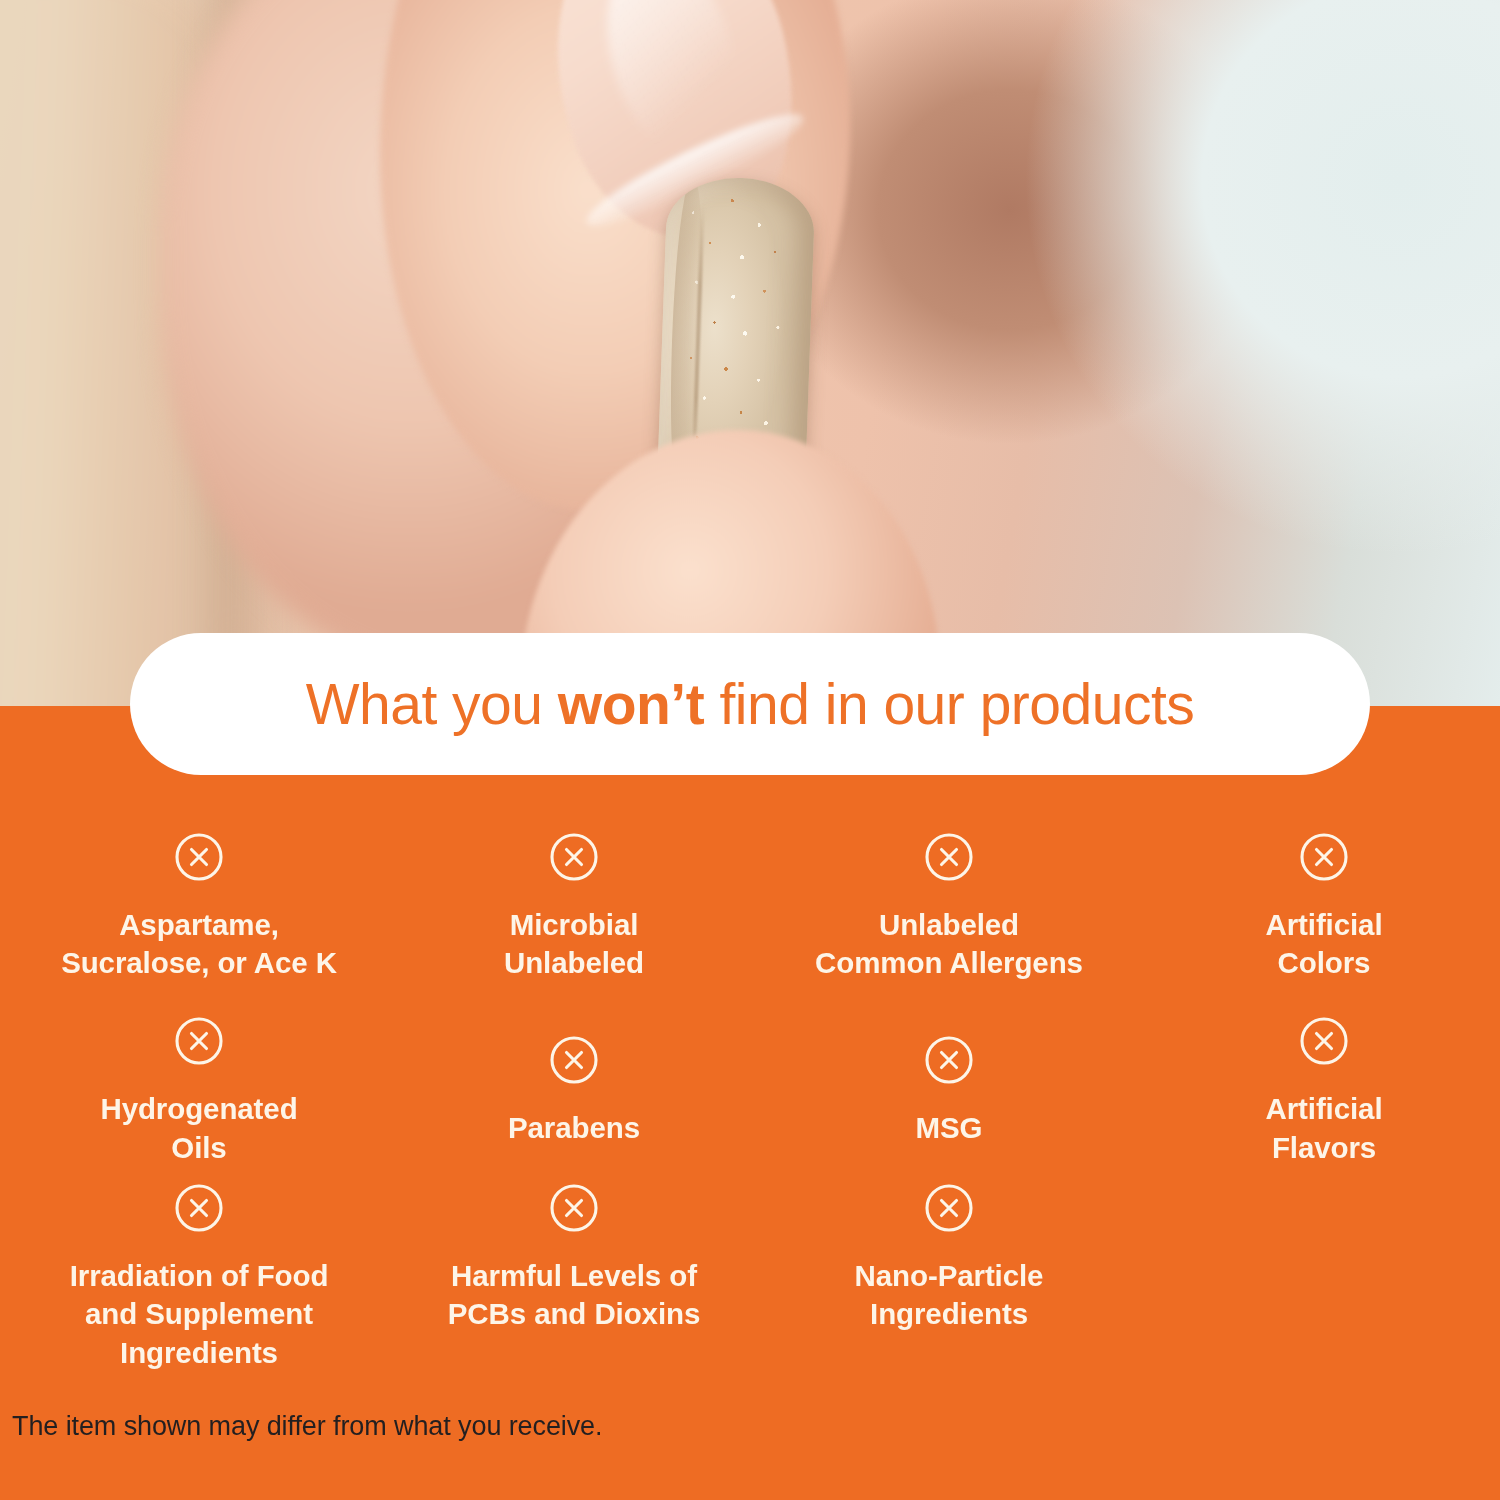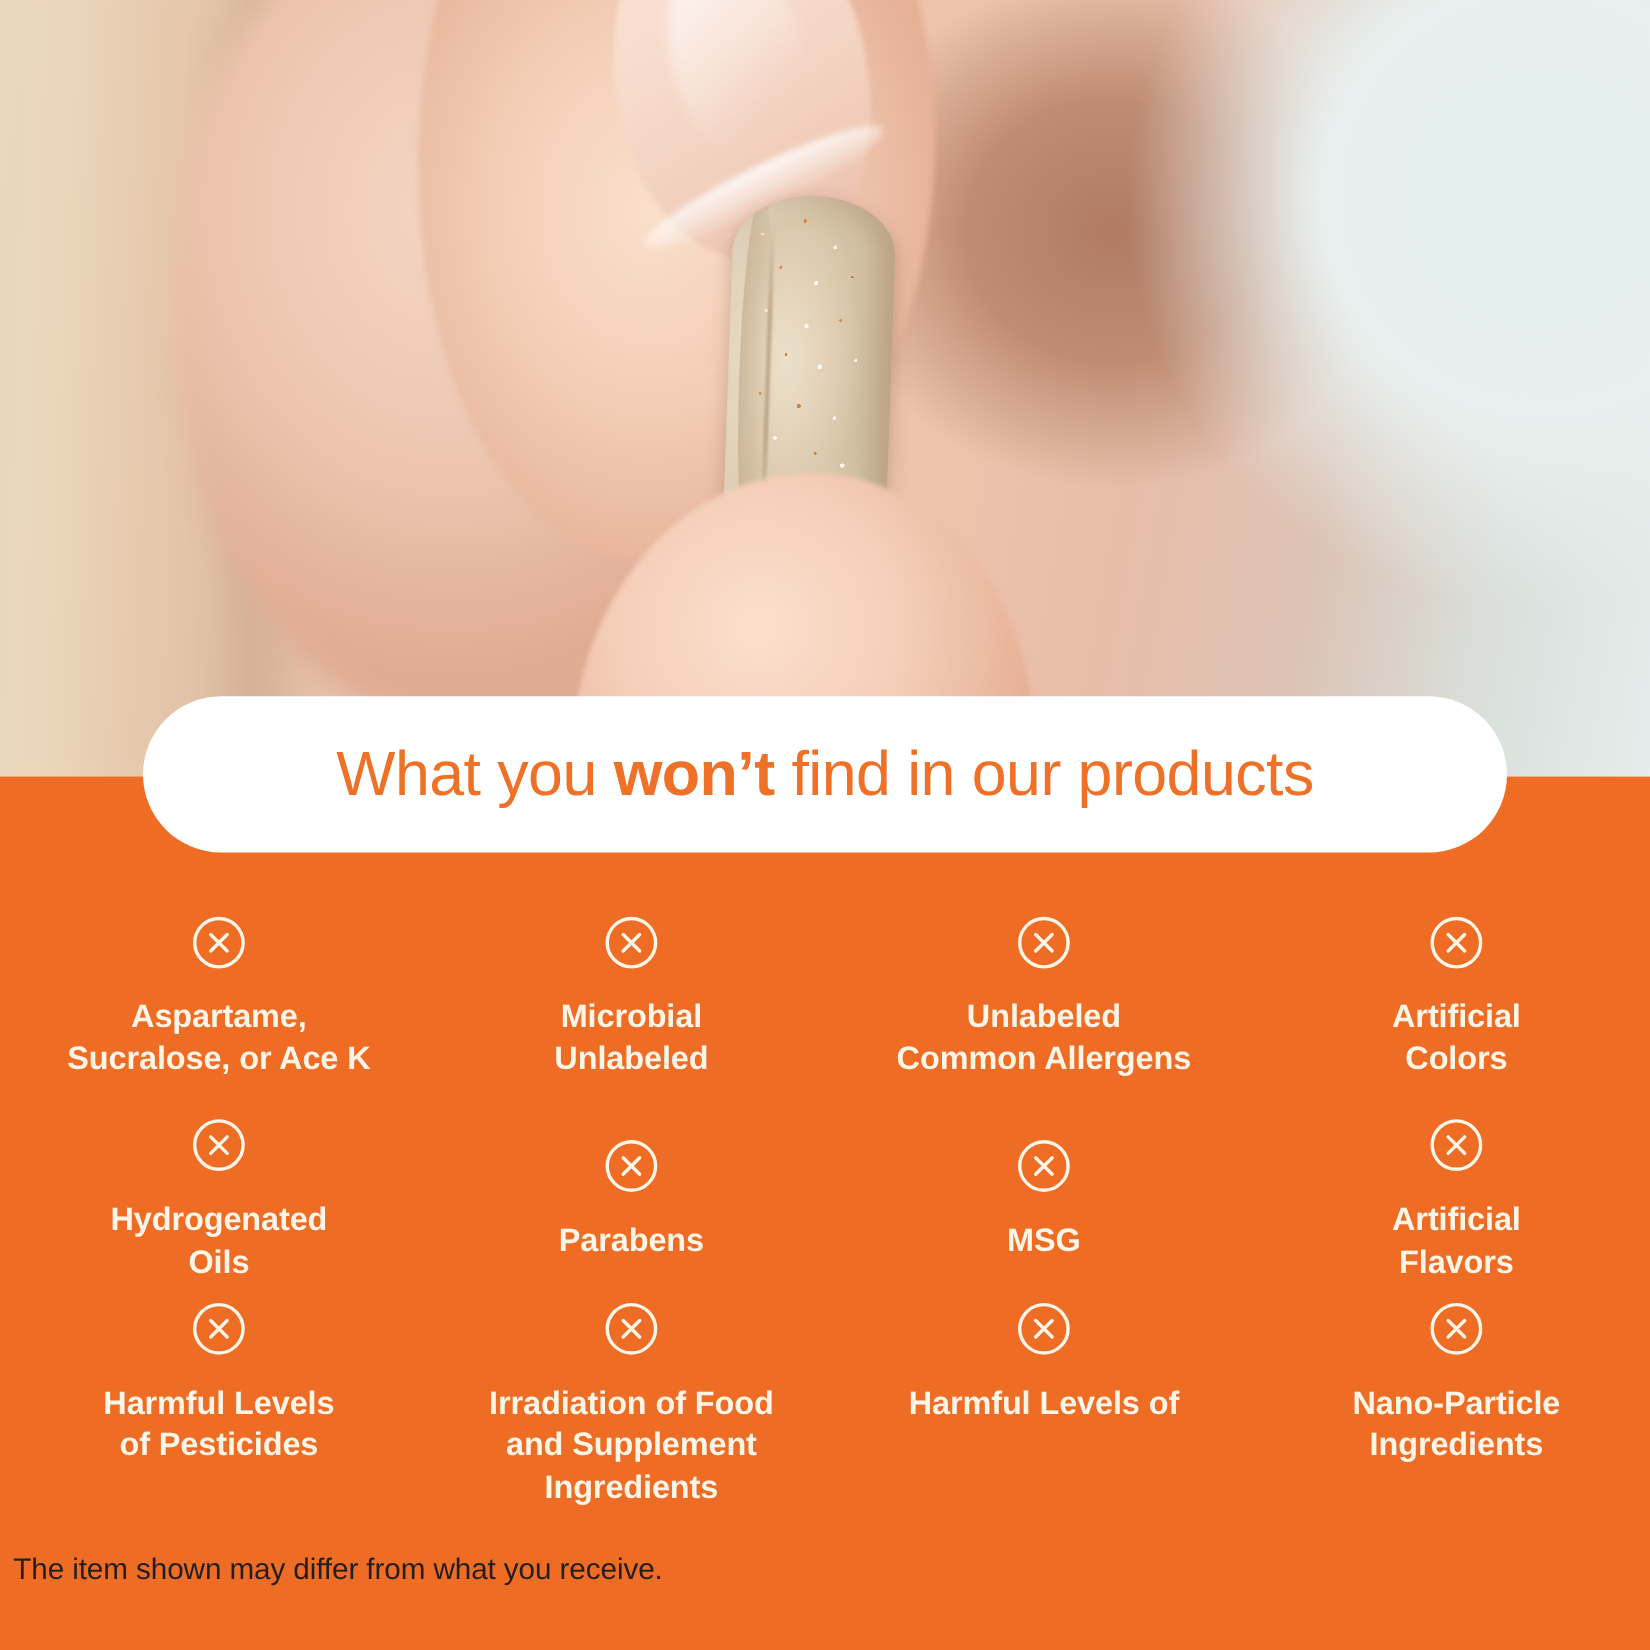--- a/index.html
+++ b/index.html
@@ -303,51 +303,41 @@
     <svg class="xicon" width="54" height="54" viewBox="0 0 54 54">
         <circle cx="27" cy="27" r="22" fill="none" stroke="#FDF5E8" stroke-width="3.1"></circle>
         <path d="M19.5 19.5 L34.5 34.5 M34.5 19.5 L19.5 34.5" stroke="#FDF5E8" stroke-width="3.1" stroke-linecap="round"></path>
       </svg>
     <div class="label">
       <div>Artificial</div>
       <div>Flavors</div>
     </div>
   </div>
 
-  <div class="cell r3">
-    <svg class="xicon" width="54" height="54" viewBox="0 0 54 54">
-        <circle cx="27" cy="27" r="22" fill="none" stroke="#FDF5E8" stroke-width="3.1"></circle>
-        <path d="M19.5 19.5 L34.5 34.5 M34.5 19.5 L19.5 34.5" stroke="#FDF5E8" stroke-width="3.1" stroke-linecap="round"></path>
-      </svg>
-    <div class="label">
-      <div>Harmful Levels</div>
-      <div>of Pesticides</div>
-
-    </div>
-  </div>
 
   <div class="cell r3">
     <svg class="xicon" width="54" height="54" viewBox="0 0 54 54">
         <circle cx="27" cy="27" r="22" fill="none" stroke="#FDF5E8" stroke-width="3.1"></circle>
         <path d="M19.5 19.5 L34.5 34.5 M34.5 19.5 L19.5 34.5" stroke="#FDF5E8" stroke-width="3.1" stroke-linecap="round"></path>
       </svg>
     <div class="label">
       <div>Irradiation of Food</div>
       <div>and Supplement</div>
       <div>Ingredients</div>
     </div>
   </div>
 
   <div class="cell r3">
     <svg class="xicon" width="54" height="54" viewBox="0 0 54 54">
         <circle cx="27" cy="27" r="22" fill="none" stroke="#FDF5E8" stroke-width="3.1"></circle>
         <path d="M19.5 19.5 L34.5 34.5 M34.5 19.5 L19.5 34.5" stroke="#FDF5E8" stroke-width="3.1" stroke-linecap="round"></path>
       </svg>
     <div class="label">
       <div>Harmful Levels of</div>
+      <div>PCBs and Dioxins</div>
 
     </div>
   </div>
 
   <div class="cell r3">
     <svg class="xicon" width="54" height="54" viewBox="0 0 54 54">
         <circle cx="27" cy="27" r="22" fill="none" stroke="#FDF5E8" stroke-width="3.1"></circle>
         <path d="M19.5 19.5 L34.5 34.5 M34.5 19.5 L19.5 34.5" stroke="#FDF5E8" stroke-width="3.1" stroke-linecap="round"></path>
       </svg>
     <div class="label">

